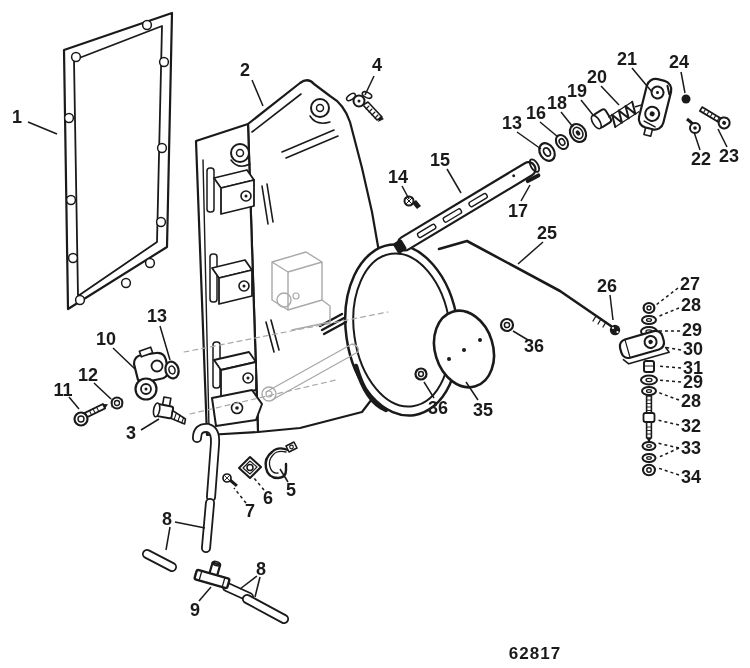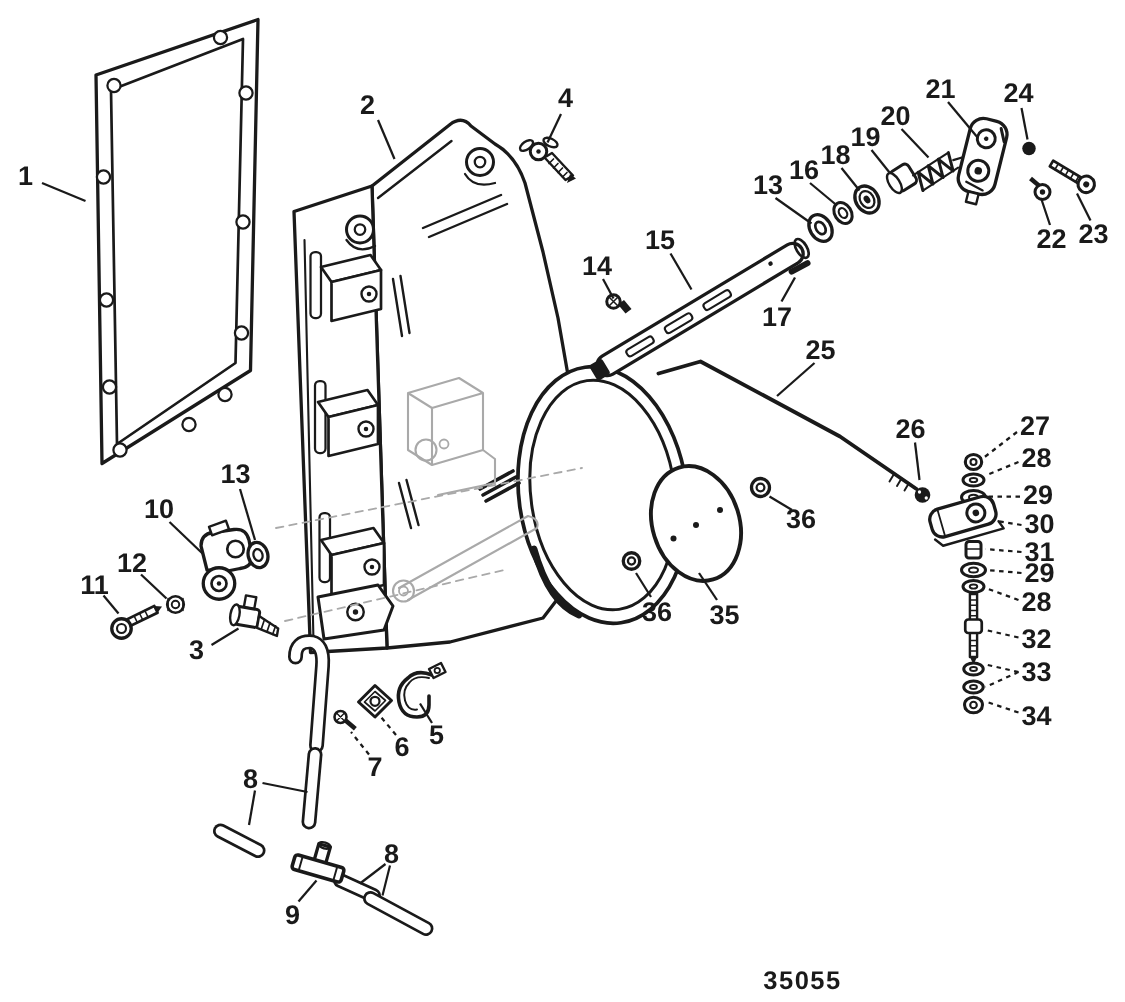--- a/index.html
+++ b/index.html
@@ -405,14 +405,14 @@
         <text x="691" y="407" class="callout">28</text>
         <text x="691" y="432" class="callout">32</text>
         <text x="691" y="454" class="callout">33</text>
         <text x="691" y="483" class="callout">34</text>
         <text x="483" y="416" class="callout">35</text>
         <text x="438" y="414" class="callout">36</text>
         <text x="534" y="352" class="callout">36</text>
       </g>
 </svg>
 
-<div class="fig-number">35055</div>
+<div class="fig-number">62817</div>
 </div>
 
 </body></html>

